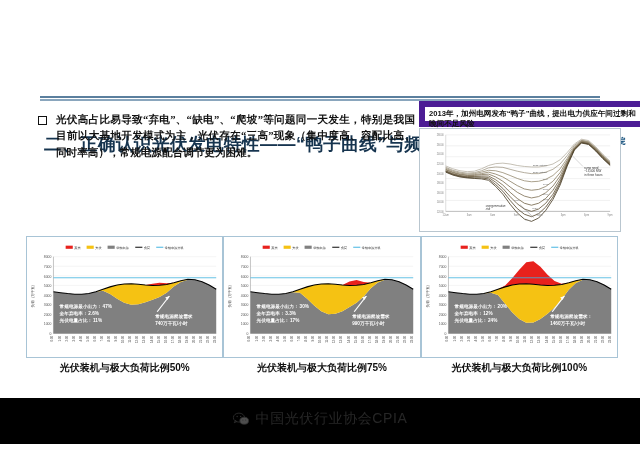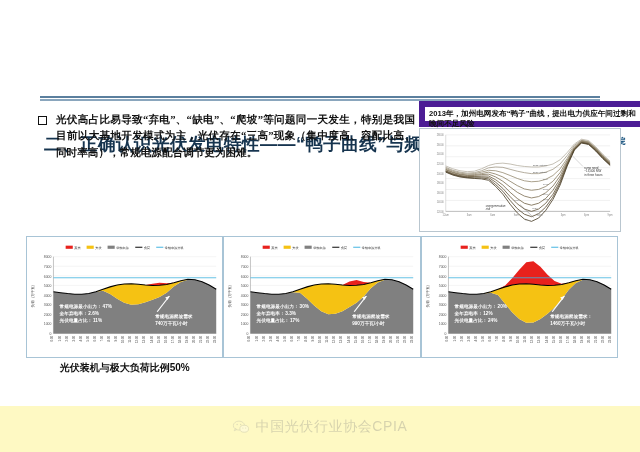--- a/index.html
+++ b/index.html
@@ -59,21 +59,21 @@
     position:relative;width:100%;height:122px;background:#fff;
     border:1px solid #a8c4d6;box-sizing:border-box;
   }
   .chartbox svg{display:block;width:100%;height:100%;}
   .caption{
     margin-top:4px;text-align:center;font-size:10px;font-weight:bold;color:#111;
     line-height:1.25;
   }
 
   
-  .footer{position:absolute;left:0;bottom:0;width:640px;height:46px;background:#fef9c3;}
+  .footer{position:absolute;left:0;bottom:8px;width:640px;height:46px;background:#000000;}
   .wm{
     position:absolute;left:50%;top:12px;transform:translateX(-50%);
     display:flex;align-items:center;gap:6px;opacity:.30;
   }
   .wm-icon{width:17px;height:14px;position:relative;}
   .wm-txt{font-size:14px;color:#7d7d7d;letter-spacing:.6px;}
 </style>
 </head>
 <body>
 
@@ -323,20 +323,23 @@
             <text x="32" y="79.2" font-size="4.6" fill="#ffffff" font-weight="bold">全年弃电率：</text>
             <text x="60.2" y="79.2" font-size="4.6" fill="#ffffff" font-weight="bold">3.3%</text>
             <text x="32" y="86.4" font-size="4.6" fill="#ffffff" font-weight="bold">光伏电量占比：</text>
             <text x="64.9" y="86.4" font-size="4.6" fill="#ffffff" font-weight="bold">17%</text>
             <path d="M 128 76 L 140 60" stroke="#ffffff" stroke-width="1.2" fill="none"></path>
             <path d="M 140 60 l -4.2 1.4 l 2.4 2.6 Z" fill="#ffffff"></path>
             <text x="126" y="82" font-size="4.6" fill="#ffffff" font-weight="bold">常规电源爬坡需求</text>
             <text x="126" y="89" font-size="4.6" fill="#ffffff" font-weight="bold">990万千瓦/小时</text>
           </svg>
         </div>
+        <div class="caption">
+          <div>光伏装机与极大负荷比例75%</div>
+        </div>
       </div>
       <div class="card">
         <div class="chartbox">
           <svg viewBox="0 0 192 122" preserveAspectRatio="none">
             <rect x="26" y="20" width="160" height="78" fill="#ffffff"></rect>
             <line x1="26" y1="98" x2="186" y2="98" stroke="#e3e3e3" stroke-width="0.35"></line>
             <text x="24" y="99.7" text-anchor="end" font-size="3.4" fill="#555">0</text>
             <line x1="26" y1="88.25" x2="186" y2="88.25" stroke="#e3e3e3" stroke-width="0.35"></line>
             <text x="24" y="89.95" text-anchor="end" font-size="3.4" fill="#555">1000</text>
             <line x1="26" y1="78.5" x2="186" y2="78.5" stroke="#e3e3e3" stroke-width="0.35"></line>
@@ -401,20 +404,21 @@
             <text x="60.2" y="79.2" font-size="4.6" fill="#ffffff" font-weight="bold">12%</text>
             <text x="32" y="86.4" font-size="4.6" fill="#ffffff" font-weight="bold">光伏电量占比：</text>
             <text x="64.9" y="86.4" font-size="4.6" fill="#ffffff" font-weight="bold">24%</text>
             <path d="M 128 76 L 140 60" stroke="#ffffff" stroke-width="1.2" fill="none"></path>
             <path d="M 140 60 l -4.2 1.4 l 2.4 2.6 Z" fill="#ffffff"></path>
             <text x="126" y="82" font-size="4.6" fill="#ffffff" font-weight="bold">常规电源爬坡需求：</text>
             <text x="126" y="89" font-size="4.6" fill="#ffffff" font-weight="bold">1460万千瓦/小时</text>
           </svg>
         </div>
         <div class="caption">
+          <div>光伏装机与极大负荷比例100%</div>
         </div>
       </div>
     </div>
 
   <div class="footer">
     <div class="wm">
       <span class="wm-icon">
         <svg viewBox="0 0 24 20" width="17" height="14">
           <ellipse cx="9" cy="8" rx="8" ry="6.4" fill="none" stroke="#9a9a9a" stroke-width="1.2"></ellipse>
           <path d="M4 12 L2.2 15.4 L6 13.6 Z" fill="none" stroke="#9a9a9a" stroke-width="1.2"></path>

